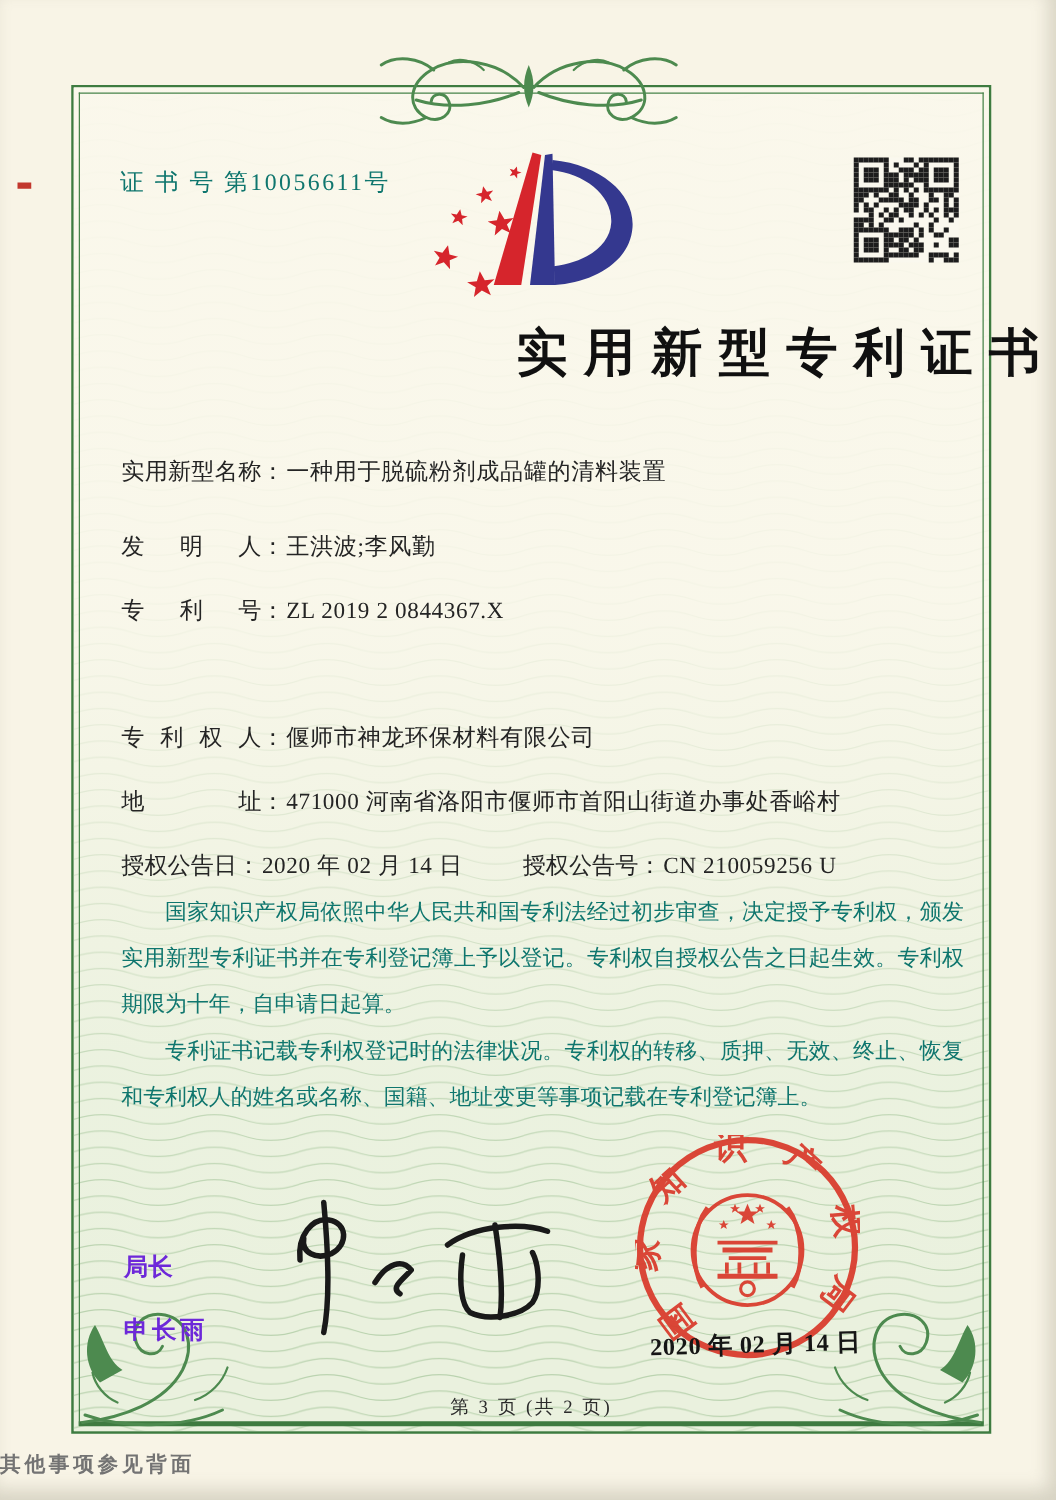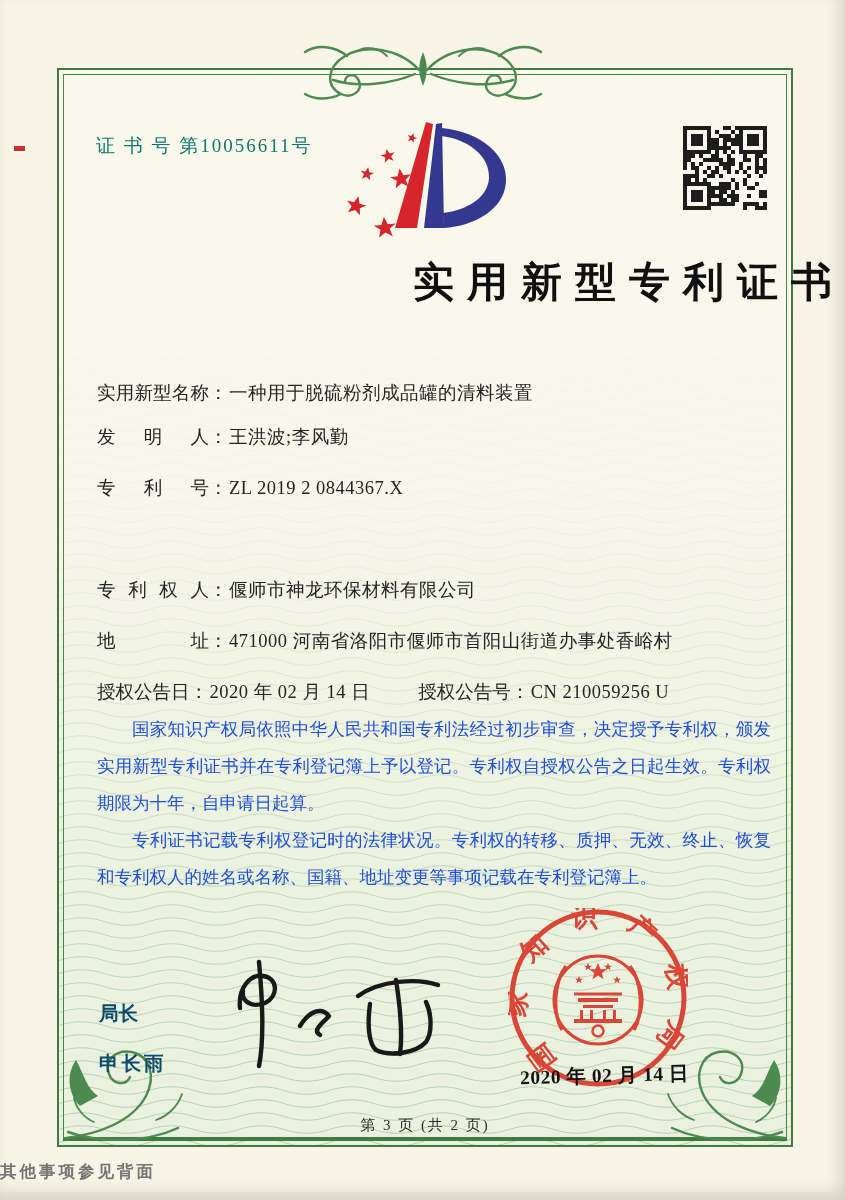--- a/index.html
+++ b/index.html
@@ -26,24 +26,24 @@
          letter-spacing:13px;text-indent:13px;color:#101010;}
 
   .frow{position:absolute;left:97px;font-size:18.5px;white-space:nowrap;color:#242424;}
   .flabel{display:inline-block;width:112px;text-align:justify;text-align-last:justify;vertical-align:top;}
   .fcolon{display:inline-block;width:20px;}
   .fvalue{letter-spacing:.5px;}
   .grant2{margin-left:48px;}
   .glabel{display:inline-block;}
 
   .paras{position:absolute;left:97px;top:711px;width:674px;font-size:17.5px;line-height:37px;
-         text-align:justify;color:#1d4ed8;}
+         text-align:justify;color:#0f766e;}
   .paras p{margin:0;text-indent:2em;}
 
-  .commissioner{position:absolute;left:99px;top:1000px;font-size:19.5px;font-weight:600;color:#0c4a6e;}
+  .commissioner{position:absolute;left:99px;top:1000px;font-size:19.5px;font-weight:600;color:#6d28d9;}
   .commissioner .name{margin-top:23px;letter-spacing:3px;}
 
   .signature{position:absolute;left:212px;top:952px;z-index:11;}
 
   .seal{position:absolute;left:508px;top:908px;z-index:9;opacity:.93;}
   .seal-date{position:absolute;left:520px;top:1062px;width:170px;font-size:19.5px;font-weight:600;
              color:#151515;letter-spacing:.5px;white-space:nowrap;transform:rotate(-1.5deg);z-index:11;}
 
   .page-info{position:absolute;left:57px;width:736px;top:1116px;text-align:center;font-size:15px;
              letter-spacing:2px;color:#2b2b2b;}
@@ -569,21 +569,21 @@
         <i class="on"></i>
         <i></i>
         <i></i>
         <i class="on"></i>
         <i class="on"></i>
         <i class="on"></i>
       </div>
 
     <div class="title">实用新型专利证书</div>
 
-    <div class="frow" style="top:380px;">
+    <div class="frow" style="top:364px;">
       <span class="flabel">实用新型名称</span><span class="fcolon">：</span><span class="fvalue">一种用于脱硫粉剂成品罐的清料装置</span>
     </div>
     <div class="frow" style="top:424px;">
       <span class="flabel">发明人</span><span class="fcolon">：</span><span class="fvalue">王洪波;李风勤</span>
     </div>
     <div class="frow" style="top:475px;">
       <span class="flabel">专利号</span><span class="fcolon">：</span><span class="fvalue">ZL 2019 2 0844367.X</span>
     </div>
     <div class="frow" style="top:577px;">
       <span class="flabel">专利权人</span><span class="fcolon">：</span><span class="fvalue">偃师市神龙环保材料有限公司</span>

